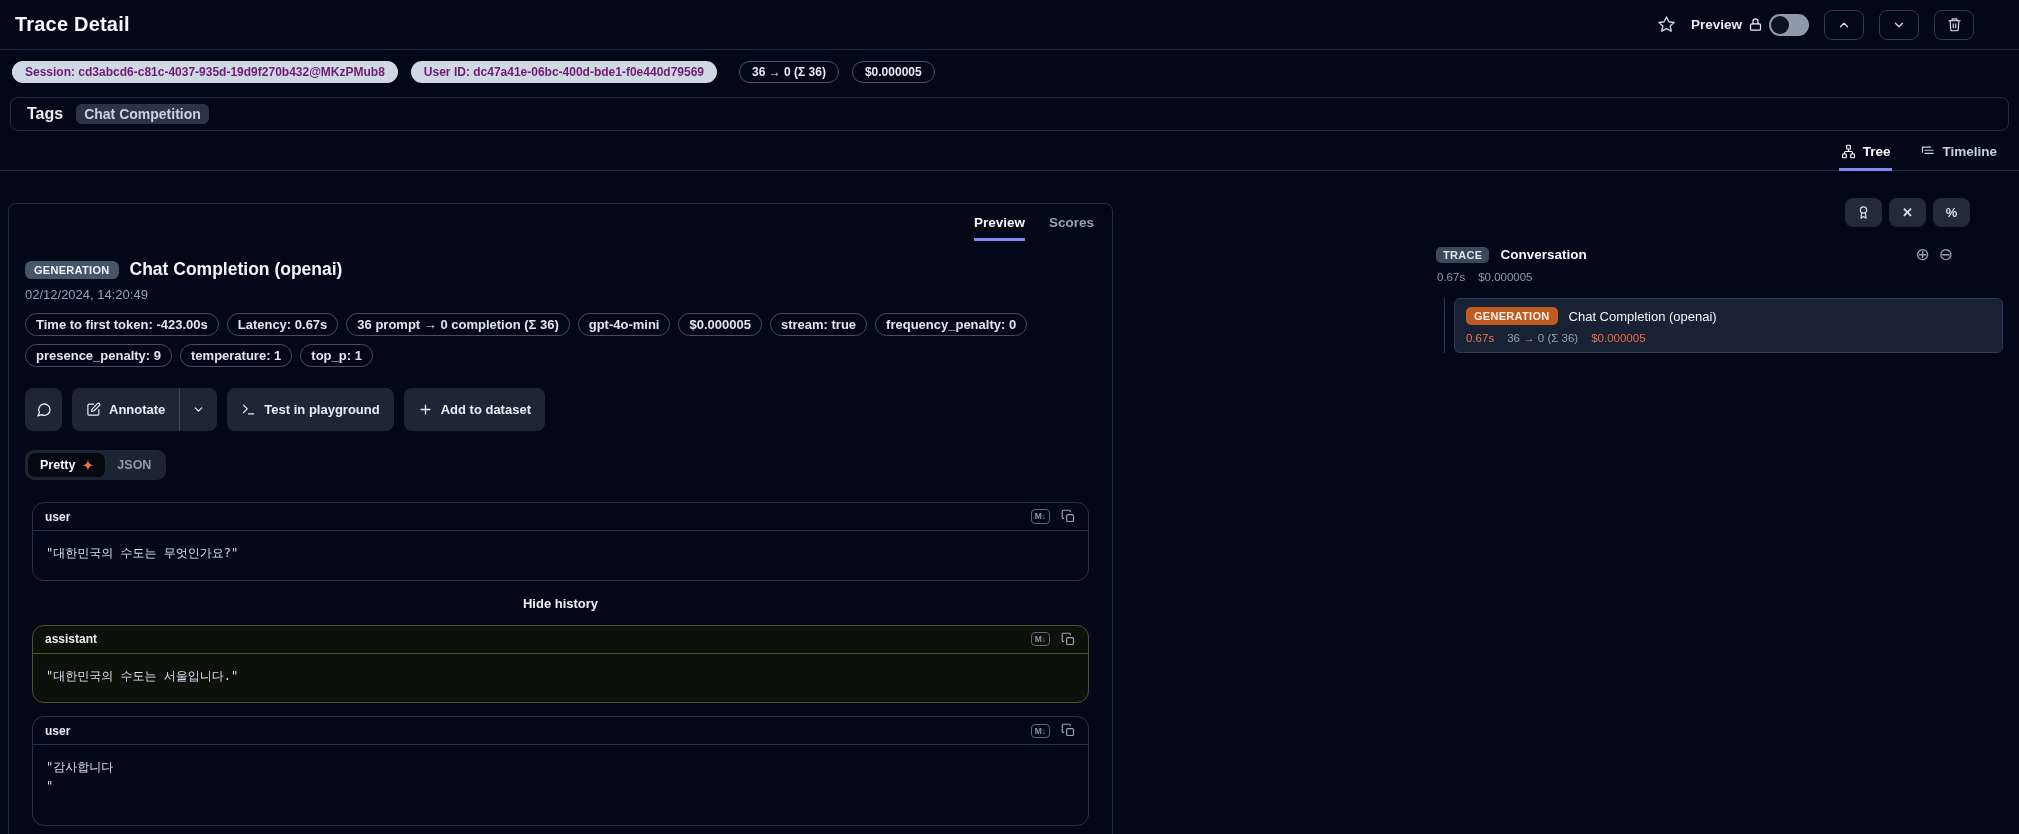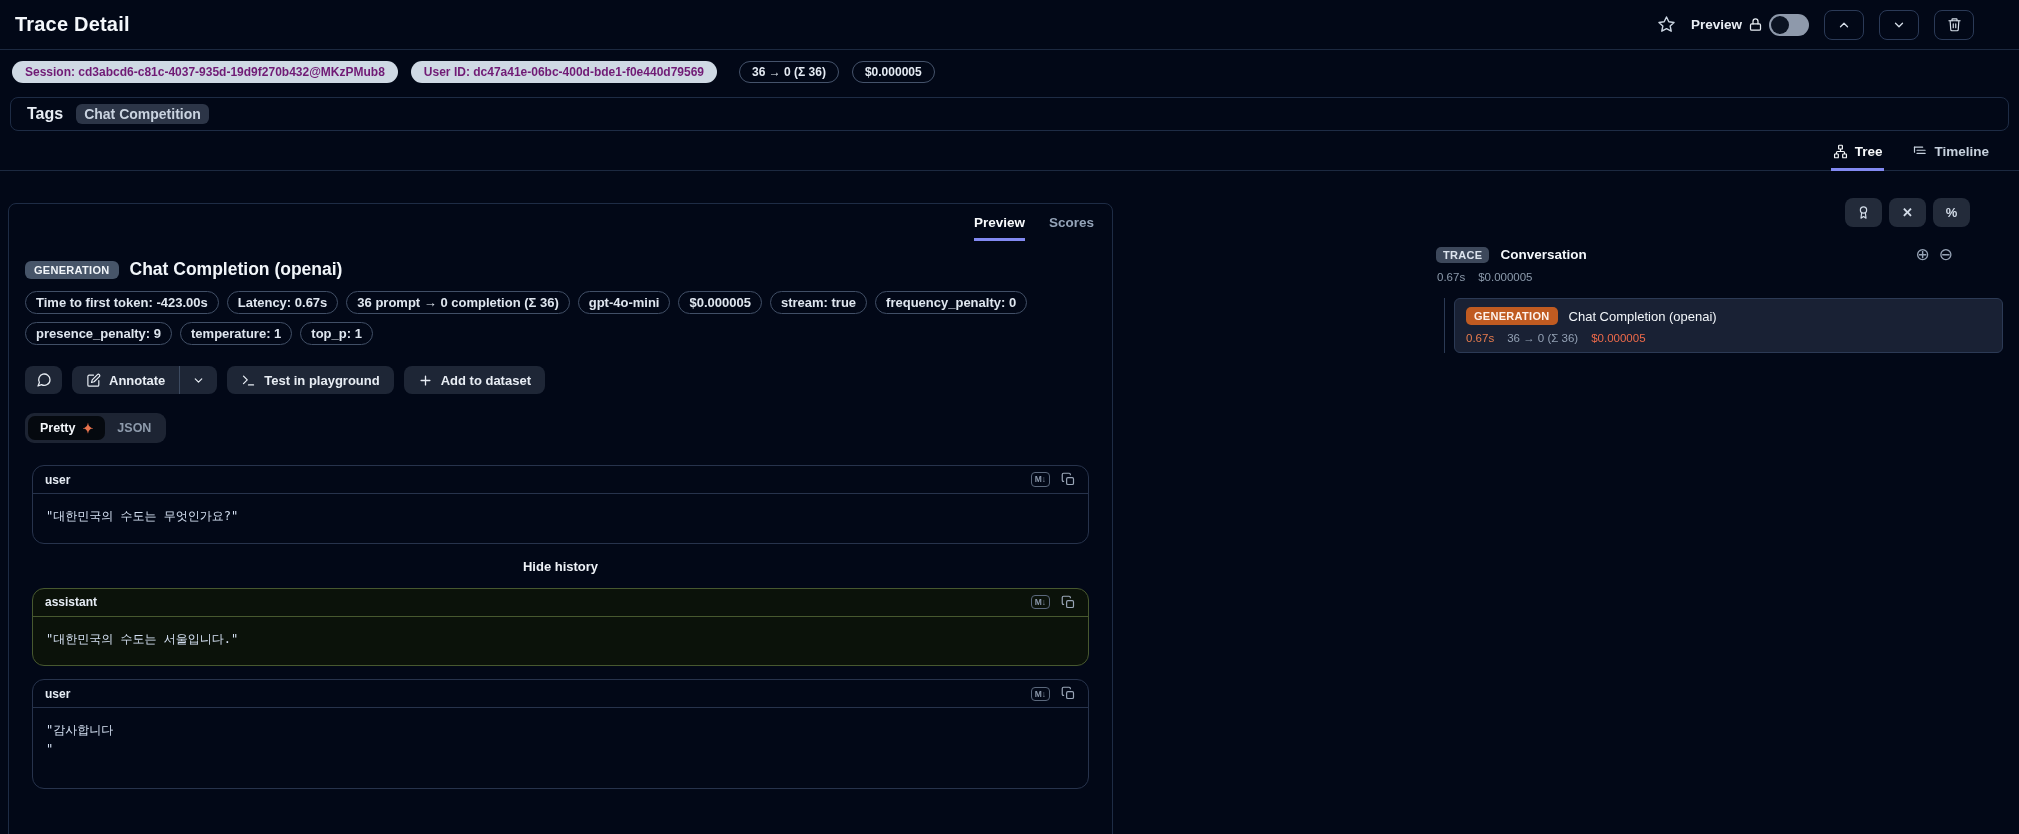--- a/index.html
+++ b/index.html
@@ -28,21 +28,21 @@
   .badge-light { background:#cfd9e4; color:#701a75; font-size:12px; font-weight:bold; padding:4px 13px; border-radius:999px; cursor:pointer; }
   .badge-outline { border:1px solid #45536b; color:#e5ebf3; font-size:12px; font-weight:bold; padding:3px 12px; border-radius:999px; }
   .badge-outline.first { margin-left:9px; }
 
   
   .tags-bar { margin:2px 10px 0; border:1px solid #1e2c45; border-radius:8px; padding:6px 16px; display:flex; align-items:center; gap:13px; }
   .tags-label { font-size:16px; font-weight:bold; color:#e8edf4; }
   .tag-chip { background:#2c3547; color:#c9d3e0; font-size:14px; font-weight:bold; padding:2px 8px; border-radius:6px; cursor:pointer; }
 
   
-  .view-tabs { margin-top:13px; display:flex; justify-content:flex-end; gap:26px; padding:0 28px; border-bottom:1px solid #1c2940; }
+  .view-tabs { margin-top:13px; display:flex; justify-content:flex-end; gap:26px; padding:0 20px; border-bottom:1px solid #1c2940; }
   .view-tab { display:flex; align-items:center; gap:7px; font-size:13.5px; font-weight:bold; color:#c7d1de;
               padding:0 2px 9px; cursor:pointer; border-bottom:3px solid transparent; margin-bottom:-1px; }
   .view-tab.active { color:#f8fafc; border-bottom-color:#8289f1; }
 
   
   .main { position:absolute; top:178px; left:0; right:0; bottom:0; }
   .card { position:absolute; left:8px; top:25px; width:1105px; height:660px; border:1px solid #1e2c45; border-radius:8px; }
   .card-tabs { display:flex; justify-content:flex-end; gap:24px; padding:11px 18px 0; }
   .card-tab { font-size:13.5px; font-weight:bold; color:#94a3b8; padding-bottom:8px; cursor:pointer; border-bottom:3px solid transparent; }
   .card-tab.active { color:#f8fafc; border-bottom-color:#8289f1; }
@@ -51,21 +51,21 @@
   .obs-title-row { display:flex; align-items:center; gap:11px; margin-top:6px; }
   .type-badge { background:#475569; color:#f1f5f9; font-size:11px; font-weight:bold; padding:3px 9px; border-radius:6px; letter-spacing:.3px; }
   .obs-title { font-size:17.5px; font-weight:bold; color:#f1f5f9; }
   .obs-time { margin-top:7px; font-size:13px; color:#94a3b8; }
 
   .pills { margin-top:11px; display:flex; flex-wrap:wrap; gap:8px; max-width:1050px; }
   .pill { border:1px solid #414f66; color:#dfe6ef; font-size:13px; font-weight:bold; padding:3px 10px; border-radius:999px; white-space:nowrap; }
 
   .actions { margin-top:21px; display:flex; align-items:stretch; gap:10px; }
   .act-btn { background:#1e2636; border:none; border-radius:8px; color:#e8edf4; font-size:13px; font-weight:bold;
-             display:flex; align-items:center; gap:8px; padding:0 14px; height:28px; cursor:pointer; font-family:inherit; }
+             display:flex; align-items:center; gap:8px; padding:0 14px; height:43px; cursor:pointer; font-family:inherit; }
   .act-btn.icon-only { width:37px; justify-content:center; padding:0; }
   .split { display:flex; align-items:stretch; border-radius:8px; overflow:hidden; }
   .split .act-btn { border-radius:0; }
   .split-divider { width:1px; background:#3c4a60; }
 
   .fmt-toggle { margin-top:19px; display:inline-flex; background:#1d2433; border-radius:9px; padding:3px; }
   .fmt-seg { display:flex; align-items:center; gap:7px; font-size:12.5px; font-weight:bold; color:#8e9bac; padding:5px 12px; border-radius:7px; cursor:pointer; }
   .fmt-seg.active { background:#05090f; color:#f4f7fb; }
   .sparkle { color:#e8734d; font-size:13px; line-height:1; }
 
@@ -191,20 +191,21 @@
     <div class="card-tabs">
       <div class="card-tab active">Preview</div>
       <div class="card-tab">Scores</div>
     </div>
     <div class="card-body">
 
       <div class="obs-title-row">
         <span class="type-badge">GENERATION</span>
         <span class="obs-title">Chat Completion (openai)</span>
       </div>
+      <div class="obs-time">02/12/2024, 14:20:49</div>
 
       <div class="pills">
         <span class="pill">Time to first token: -423.00s</span>
         <span class="pill">Latency: 0.67s</span>
         <span class="pill">36 prompt → 0 completion (Σ 36)</span>
         <span class="pill">gpt-4o-mini</span>
         <span class="pill">$0.000005</span>
         <span class="pill">stream: true</span>
         <span class="pill">frequency_penalty: 0</span>
         <span class="pill">presence_penalty: 9</span>

